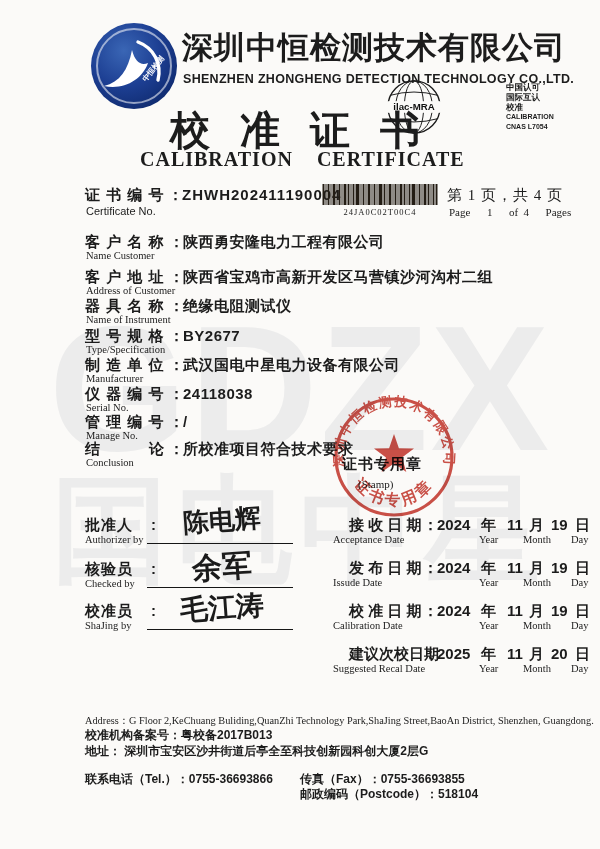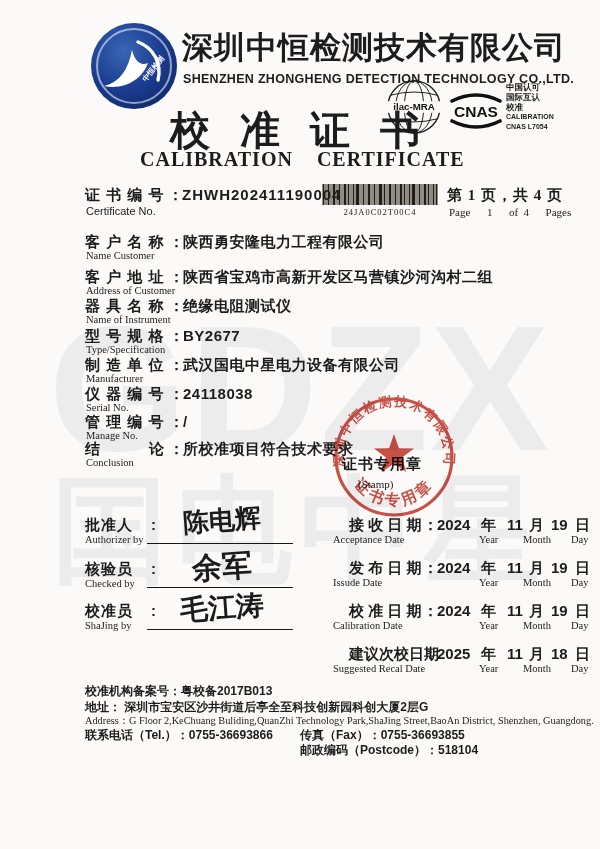--- a/index.html
+++ b/index.html
@@ -21,21 +21,21 @@
             font-family:"Liberation Serif",serif;letter-spacing:10px;}
   .title-en{left:140px;top:148px;width:320px;text-align:left;font-size:20px;font-weight:bold;
             font-family:"Liberation Serif",serif;letter-spacing:1px;}
   
   .c-label{left:85px;top:186px;font-size:15px;font-weight:bold;letter-spacing:1px;}
   .c-colon{left:168px;top:186px;font-size:15px;font-weight:bold;}
   .c-value{left:182px;top:186px;font-size:15px;font-weight:bold;letter-spacing:1px;}
   .c-en{left:86px;top:205px;font-size:11px;}
   .bc-wrap{left:320px;top:184px;width:120px;text-align:center;}
   .bc-text{font-size:8.5px;letter-spacing:1px;font-family:"Liberation Serif",serif;margin-top:-2px;}
-  .page-cn{left:447px;top:186px;font-size:15px;font-weight:700;font-family:"Liberation Serif",serif;letter-spacing:1px;}
+  .page-cn{left:447px;top:186px;font-size:15px;font-weight:400;font-family:"Liberation Serif",serif;letter-spacing:1px;}
   .page-en{left:449px;top:206px;font-size:11px;font-family:"Liberation Serif",serif;}
   
   .frow{position:absolute;left:85px;width:480px;height:32px;z-index:1;}
   .f-label{position:absolute;left:0;top:0;font-size:15px;font-weight:bold;white-space:pre;letter-spacing:1px;}
   .f-colon{position:absolute;left:84px;top:0;font-size:15px;font-weight:bold;}
   .f-value{position:absolute;left:98px;top:0;font-size:15px;font-weight:bold;letter-spacing:0.5px;}
   .f-en{position:absolute;left:1px;top:17px;font-size:10.5px;font-family:Liberation Serif, serif;}
   
   .stamp{left:330px;top:393px;width:128px;height:128px;z-index:3;opacity:0.88;mix-blend-mode:multiply;}
   .stamp-print{left:342px;top:455px;font-size:15px;font-weight:bold;letter-spacing:1px;z-index:2;}
@@ -58,21 +58,21 @@
   .d-month{left:174px;}
   .d-mu{left:196px;}
   .d-day{left:218px;}
   .d-du{left:242px;}
   .d-en{top:18px !important;font-size:10.5px;font-weight:normal;font-family:"Liberation Serif",serif;}
   .d-len{left:0;}
   .d-yen{left:146px;}
   .d-men{left:190px;text-align:right;}
   .d-den{left:238px;}
   
-  .ft{left:85px;font-size:12px;font-weight:600;z-index:1;}
+  .ft{left:85px;font-size:12px;font-weight:600;z-index:1;margin-top:44px;}
   .ft-en{left:85px;font-size:10.3px;font-family:"Liberation Serif",serif;font-weight:normal;z-index:1;}
   .fx{left:300px;}
 </style>
 </head>
 <body>
 
 <div class="page">
 
   <div class="wm wm-latin">GDZX</div>
   <div class="wm wm-cn">国电中星</div>
@@ -101,27 +101,20 @@
       <ellipse cx="30" cy="30" rx="10" ry="27" fill="none" stroke="#1a1a1a" stroke-width="1"></ellipse>
       <ellipse cx="30" cy="30" rx="19" ry="27" fill="none" stroke="#1a1a1a" stroke-width="1"></ellipse>
       <path d="M5,18 Q30,11 55,18" fill="none" stroke="#1a1a1a" stroke-width="1"></path>
       <path d="M5,42 Q30,49 55,42" fill="none" stroke="#1a1a1a" stroke-width="1"></path>
       <rect x="2" y="24" width="56" height="12" fill="#fbfaf8"></rect>
       <text x="30" y="33.5" text-anchor="middle" font-size="10" font-weight="bold" fill="#111" font-family="Liberation Sans, sans-serif">ilac-MRA</text>
     </svg>
   </div>
 
   <div class="abs z1 company-en">SHENZHEN ZHONGHENG DETECTION TECHNOLOGY CO.,LTD.</div>
-  <div class="abs z1" style="left:446px;top:90px;width:60px;height:42px;">
-    <svg width="60" height="42" viewBox="0 0 60 42">
-      <path d="M6,11 Q30,-1 54,11" fill="none" stroke="#111" stroke-width="3.6" stroke-linecap="round"></path>
-      <path d="M6,31 Q30,43 54,31" fill="none" stroke="#111" stroke-width="3.6" stroke-linecap="round"></path>
-      <text x="30" y="27" text-anchor="middle" font-size="15.5" font-weight="bold" fill="#111" font-family="Liberation Sans, sans-serif">CNAS</text>
-    </svg>
-  </div>
   <div class="abs z1 accred">
     <div>中国认可</div>
     <div>国际互认</div>
     <div>校准</div>
     <div class="en">CALIBRATION</div>
     <div class="en">CNAS L7054</div>
   </div>
 
   <div class="abs z1 title-cn pre">校 准 证 书</div>
   <div class="abs z1 title-en pre">CALIBRATION    CERTIFICATE</div>
@@ -313,21 +306,21 @@
     <span class="d-en d-men">Month</span>
     <span class="d-en d-den">Day</span>
   </div>
   <div class="drow" style="top:645px">
     <span class="d-label">建议次校日期</span>
     <span class="d-colon">：</span>
     <span class="d-year">2025</span>
     <span class="d-yu">年</span>
     <span class="d-month">11</span>
     <span class="d-mu">月</span>
-    <span class="d-day">18</span>
+    <span class="d-day">20</span>
     <span class="d-du">日</span>
     <span class="d-en d-len">Suggested Recal Date</span>
     <span class="d-en d-yen">Year</span>
     <span class="d-en d-men">Month</span>
     <span class="d-en d-den">Day</span>
   </div>
 
   <div class="abs ft" style="top:683px">校准机构备案号：粤校备2017B013</div>
   <div class="abs ft" style="top:699px">地址： 深圳市宝安区沙井街道后亭全至科技创新园科创大厦2层G</div>
   <div class="abs ft-en" style="top:714px">Address：G  Floor 2,KeChuang Buliding,QuanZhi Technology Park,ShaJing Street,BaoAn District, Shenzhen, Guangdong.</div>

